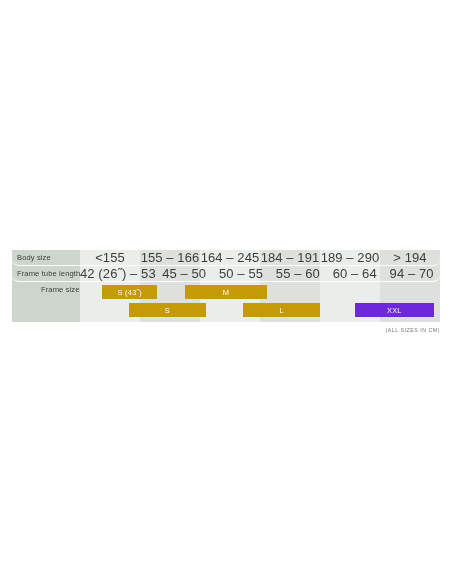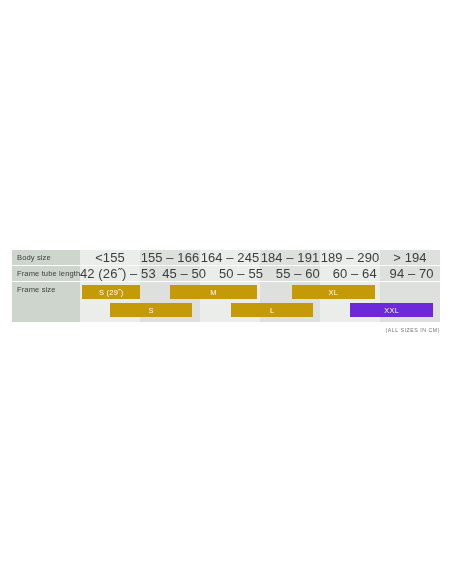--- a/index.html
+++ b/index.html
@@ -49,20 +49,21 @@
   
   .rows {
     position: relative;
     z-index: 1;
   }
 
   .row {
     display: flex;
     align-items: center;
     box-sizing: border-box;
+    border-radius: 7px;
   }
   .row.text-row {
     height: 16px;
     border-bottom: 1.5px solid #ffffff;
   }
 
   .cell-label {
     width: 68px;
     flex: 0 0 68px;
     box-sizing: border-box;
@@ -78,20 +79,21 @@
     font-size: 13px;
     color: #3b3f3c;
     letter-spacing: 0.1px;
     white-space: nowrap;
   }
 
   
   .frame-block {
     position: relative;
     height: 40px;
+    margin-left: 24px;
   }
   .frame-label {
     position: absolute;
     left: 5px;
     top: 3px;
     font-size: 7.6px;
     color: #3b3f3c;
     letter-spacing: 0.1px;
     white-space: nowrap;
   }
@@ -163,23 +165,22 @@
         <div class="cell">45 – 50</div>
         <div class="cell">50 – 55</div>
         <div class="cell">55 – 60</div>
         <div class="cell">60 – 64</div>
         <div class="cell">94 – 70</div>
       </div>
 
       <div class="frame-block">
         <div class="frame-label">Frame size</div>
         <div class="bar-lane lane-1">
-            <div class="bar" style="left: 16.4%; width: 13.6%; background: rgb(197, 154, 9);">S (29˝)</div>
+            <div class="bar" style="left: 16.4%; width: 13.6%; background: rgb(197, 154, 9);">S (43˝)</div>
             <div class="bar" style="left: 36.9%; width: 20.3%; background: rgb(197, 154, 9);">M</div>
-            <div class="bar" style="left: 65.4%; width: 19.4%; background: rgb(197, 154, 9);">XL</div>
           </div>
         <div class="bar-lane lane-2">
             <div class="bar" style="left: 22.9%; width: 19.2%; background: rgb(197, 154, 9);">S</div>
             <div class="bar" style="left: 51.2%; width: 19.2%; background: rgb(197, 154, 9);">L</div>
             <div class="bar" style="left: 79%; width: 19.4%; background: #6d28d9;">XXL</div>
           </div>
       </div>
 
     </div>
   </div>

